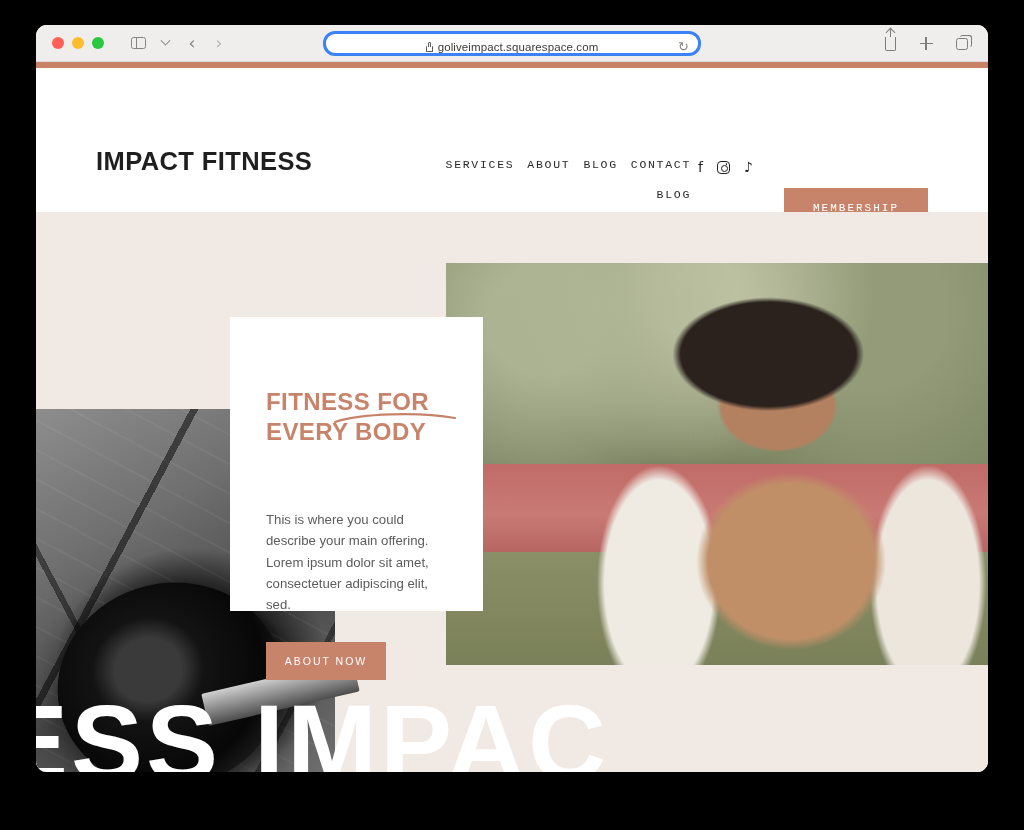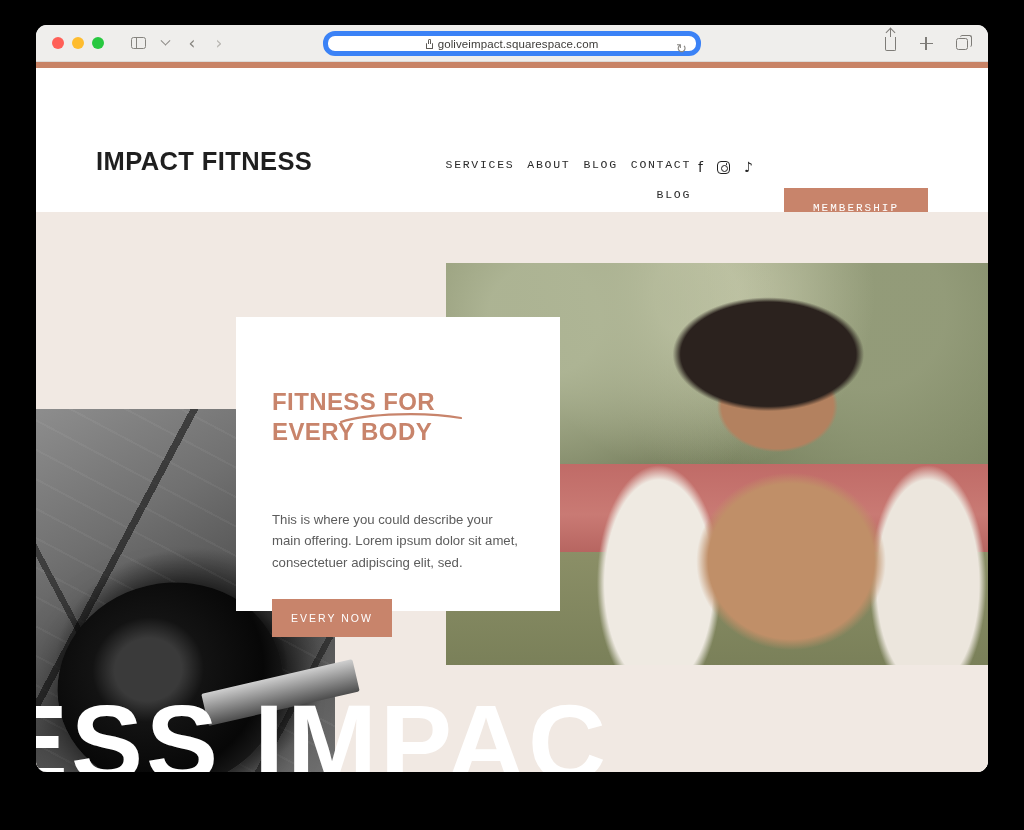--- a/index.html
+++ b/index.html
@@ -36,22 +36,22 @@
   .ic { width: 24px; height: 24px; display: flex; align-items: center; justify-content: center; color: #86847f; }
   .ic.dim { color: #b9b7b2; }
   .sidebar-glyph { width: 15px; height: 12px; border: 1.4px solid #86847f; border-radius: 2.5px; position: relative; }
   .sidebar-glyph::before { content:""; position:absolute; left:4px; top:0; bottom:0; width:1.4px; background:#86847f; }
   .chev-d { width: 7px; height: 7px; border-right: 1.3px solid #8a8884; border-bottom: 1.3px solid #8a8884; transform: rotate(45deg) translate(-2px,-2px); }
   .arrow { font-size: 17px; line-height: 1; font-family: "DejaVu Sans", sans-serif; }
 
   .urlbar {
     position: absolute; left: 50%; transform: translateX(-50%);
     top: 6px; width: 378px; height: 25px;
-    background: #ffffff; border: 5px solid #3b82f6; border-radius: 12px;
-    display: flex; align-items: center; justify-content: center;
+    background: #ffffff; border: 3px solid #3b82f6; border-radius: 12px;
+    display: flex; align-items: flex-end; justify-content: center;
   }
   .urltext { font-size: 11.5px; color: #3d3b38; letter-spacing: .1px; }
   .lock { display:inline-block; width: 7px; height: 6px; border: 1.3px solid #5b5955; border-top: none; border-radius: 1px; position: relative; margin-right: 5px; vertical-align: -1px; }
   .lock::before { content:""; position:absolute; left:1px; right:1px; top:-4px; height:4px; border:1.3px solid #5b5955; border-bottom:none; border-radius:3px 3px 0 0; }
   .reload { position: absolute; right: 9px; top: 5px; font-size: 13px; color: #8a8884; }
 
   .chrome-right { position: absolute; right: 14px; top: 0; height: 37px; display: flex; align-items: center; gap: 12px; }
   .share-glyph { position: relative; width: 11px; height: 14px; border: 1.4px solid #7e7c78; border-top: none; border-radius: 0 0 2px 2px; }
   .share-glyph::before { content:""; position:absolute; left:4px; top:-9px; width:1.4px; height:9px; background:#7e7c78; }
   .share-glyph::after { content:""; position:absolute; left:1.6px; top:-8px; width:6px; height:6px; border-left:1.4px solid #7e7c78; border-top:1.4px solid #7e7c78; transform: rotate(45deg); }
@@ -135,21 +135,21 @@
       linear-gradient(62deg, transparent 0 34%, rgba(0,0,0,.45) 34% 35.2%, transparent 35.2% 100%),
       linear-gradient(118deg, transparent 0 72%, rgba(0,0,0,.4) 72% 73.2%, transparent 73.2% 100%);
   }
   .barbell-photo .plate { position:absolute; left:7%; top:34%; width:76%; height:40%;
     border-radius:50%; background: radial-gradient(ellipse at 42% 40%, #3a3a3a 0 18%, #131313 30%, #070707 62%, #1c1c1c 78%, #000 100%);
     box-shadow: 0 12px 40px rgba(0,0,0,.75); transform: rotate(-13deg); }
   .barbell-photo .bar { position:absolute; left:56%; top:52%; width:52%; height:6.5%;
     background: linear-gradient(180deg,#cfcfcf,#8e8e8e 50%,#4d4d4d); transform: rotate(-13deg); border-radius:2px; }
 
   .hero-card {
-    position: absolute; left: 200px; top: 105px; width: 324px; height: 294px;
+    position: absolute; left: 194px; top: 105px; width: 253px; height: 294px;
     background: #ffffff; padding: 40px 36px 0 36px;
   }
   .hero-title {
     font-size: 24px; font-weight: 700; letter-spacing: .4px; line-height: 1.26;
     color: #c8846b; position: relative; white-space: pre-line;
   }
   .underline-svg { position: absolute; left: 67px; top: 54px; }
   .hero-body {
     margin-top: 31px; font-size: 13.2px; line-height: 1.62; color: #5c5c5c;
   }
@@ -256,20 +256,20 @@
 
         <div class="hero-card">
           <div class="hero-title">
             <span>FITNESS FOR
 EVERY BODY</span>
             <svg class="underline-svg" width="125" height="13" viewBox="0 0 125 13">
               <path d="M2 11 C 28 2, 88 1, 122 7" stroke="#c8846b" stroke-width="2.2" fill="none" stroke-linecap="round"></path>
             </svg>
           </div>
           <p class="hero-body">This is where you could describe your main offering. Lorem ipsum dolor sit amet, consectetuer adipiscing elit, sed.</p>
-          <button class="join-btn">EVERY NOW</button>
+          <button class="join-btn">ABOUT NOW</button>
         </div>
 
       </div>
     </div>
 
   </div>
 </div>
 
 </body></html>

